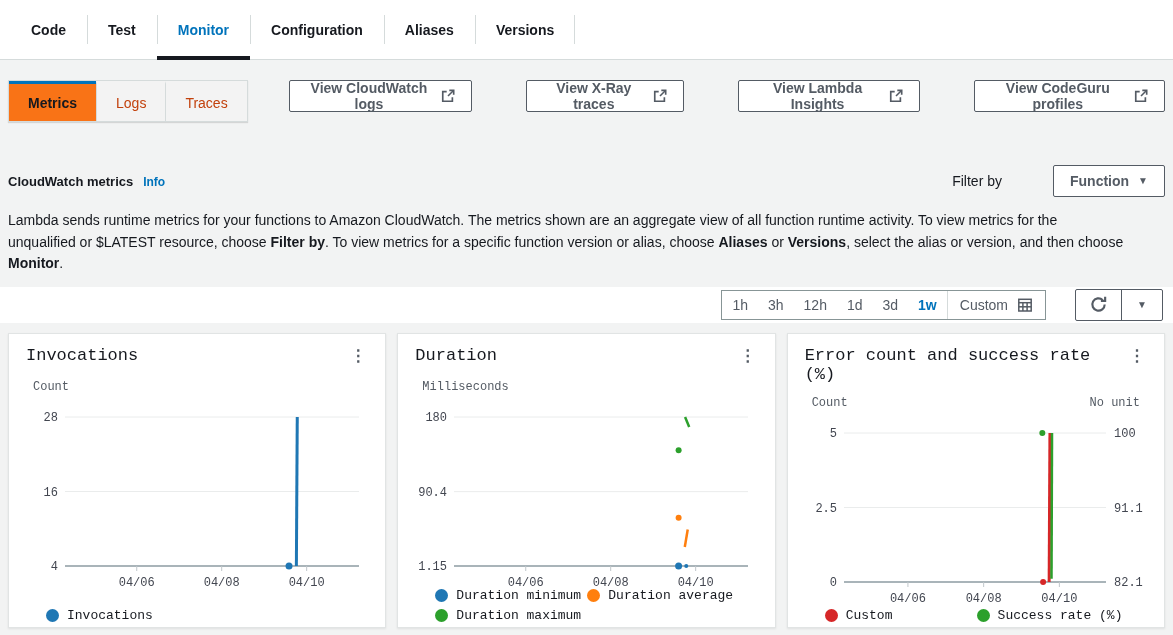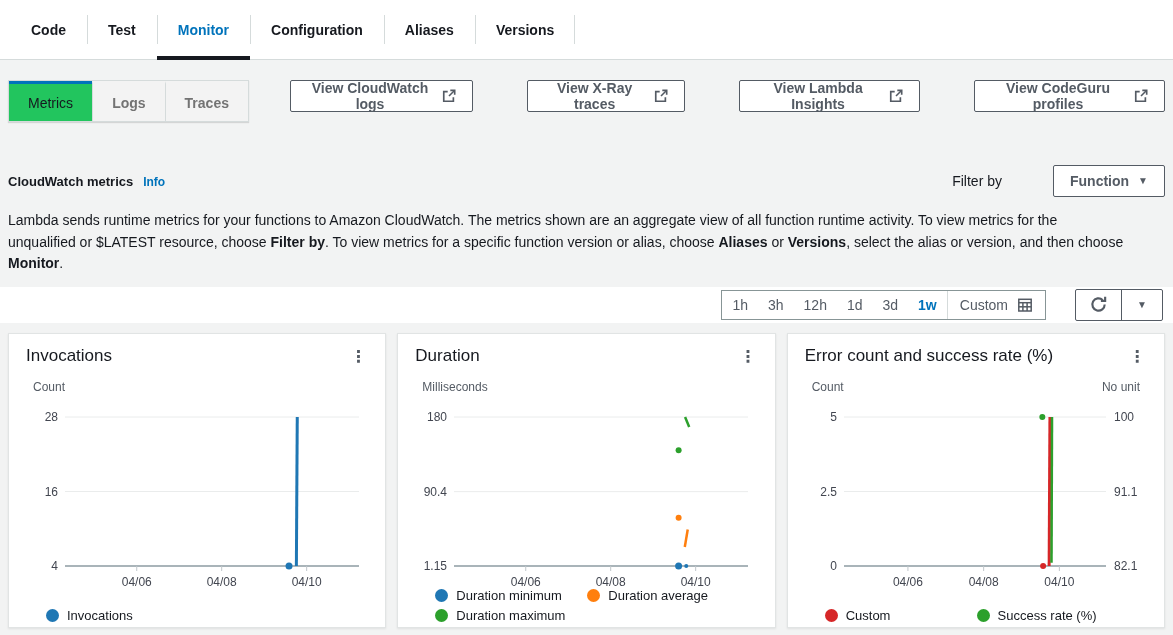--- a/index.html
+++ b/index.html
@@ -13,24 +13,24 @@
   .tabbar { background:#fff; border-bottom:1px solid #d5dbdb; display:flex; padding-left:10px; height:60px; }
   .tab { position:relative; padding:0 21px; display:flex; align-items:center;
          font-weight:700; font-size:14px; color:#16191f; cursor:pointer; }
   .tab + .tab::before { content:""; position:absolute; left:0; top:15px; bottom:15px; width:1px; background:#d5dbdb; }
   .tab:last-child::after { content:""; position:absolute; right:0; top:15px; bottom:15px; width:1px; background:#d5dbdb; }
   .tab.active { color:#0073bb; }
   .tab.active .underline { position:absolute; left:0; right:0; bottom:-1px; height:4px; background:#16191f; }
   
   .row2 { display:flex; justify-content:space-between; align-items:flex-start; margin:20px 8px 0 8px; }
   .segmented { display:flex; border:1px solid #d5dbdb; background:#f3f3f3; box-shadow:0 1px 1px rgba(0,0,0,.12); }
-  .seg-item { height:40px; padding:0 19px; display:flex; align-items:center; font-size:14px; color:#737373;
-              cursor:pointer; border-top:3px solid transparent;font-weight:bold; }
+  .seg-item { height:40px; padding:0 19px; display:flex; align-items:center; font-size:14px; color:#c2410c;
+              cursor:pointer; border-top:3px solid transparent; }
   .seg-item + .seg-item { border-left:1px solid #d5dbdb; }
-  .seg-item.active { background:#22c55e; border-top:3px solid #0073bb; font-weight:400; color:#16191f; }
+  .seg-item.active { background:#f97316; border-top:3px solid #0073bb; font-weight:700; color:#16191f; }
   .actions { display:flex; gap:13px; }
   .btn { height:32px; padding:0 16px; display:inline-flex; align-items:center; gap:9px; background:#fff;
          border:1px solid #545b64; border-radius:2px; font-weight:700; font-size:14px; color:#545b64; cursor:pointer;
          font-family:inherit;margin-left:41px; }
   .btn svg { flex:none; }
   
   .heading-row { display:flex; justify-content:space-between; align-items:center; margin:43px 8px 0 8px; }
   .page-title { display:flex; align-items:baseline; gap:10px; }
   .page-title h1 { margin:0; font-size:13px; font-weight:700; color:#16191f; }
   .info-link { font-size:12px; font-weight:700; color:#0073bb; cursor:pointer; text-decoration:none; }
@@ -45,21 +45,21 @@
   .timebox { display:flex; align-items:stretch; border:1px solid #879596; height:30px; background:#fff; }
   .time-opt { display:flex; align-items:center; padding:0 10px; font-size:14px; color:#545b64; cursor:pointer; }
   .time-opt.selected { color:#0073bb; font-weight:700; }
   .custom { display:flex; align-items:center; gap:9px; padding:0 12px; border-left:1px solid #d5dbdb;
             font-size:14px; color:#545b64; cursor:pointer; }
   .refresh-split { display:flex; height:32px; border:1px solid #545b64; border-radius:2px; background:#fff; color:#545b64; }
   .refresh-btn { width:45px; display:flex; align-items:center; justify-content:center; cursor:pointer; }
   .caret-btn { width:41px; display:flex; align-items:center; justify-content:center; cursor:pointer;
                border-left:1px solid #545b64; font-size:10px; }
   
-  .cards { display:flex; gap:11px; margin:10px 8px 0 8px; }
+  .cards { display:flex; gap:11px; margin:10px 8px 0 8px;font-family:Liberation Mono, monospace; }
   .card { flex:1; height:295px; background:#fff; border:1px solid #e1e4e4; box-shadow:0 1px 2px rgba(0,0,0,.08);
           position:relative; }
   .card-head { display:flex; justify-content:space-between; align-items:flex-start; padding:12px 12px 0 17px; }
   .card-title { font-size:17px; color:#16191f; }
   .kebab { color:#545b64; font-size:16px; font-weight:700; line-height:1; padding:3px 7px; cursor:pointer; }
   .units { display:flex; justify-content:space-between; padding:0 24px; margin-top:12px; font-size:12px; color:#545b64; height:14px; }
   .plot { margin:2px 16px 0 16px; }
   .legend { position:absolute; left:37px; right:16px; bottom:4px; font-size:13px; color:#16191f; }
   .legend-row { display:grid; grid-template-columns:47% 53%; margin-top:5px; }
   .legend-item { display:flex; align-items:center; gap:8px; cursor:pointer; }

